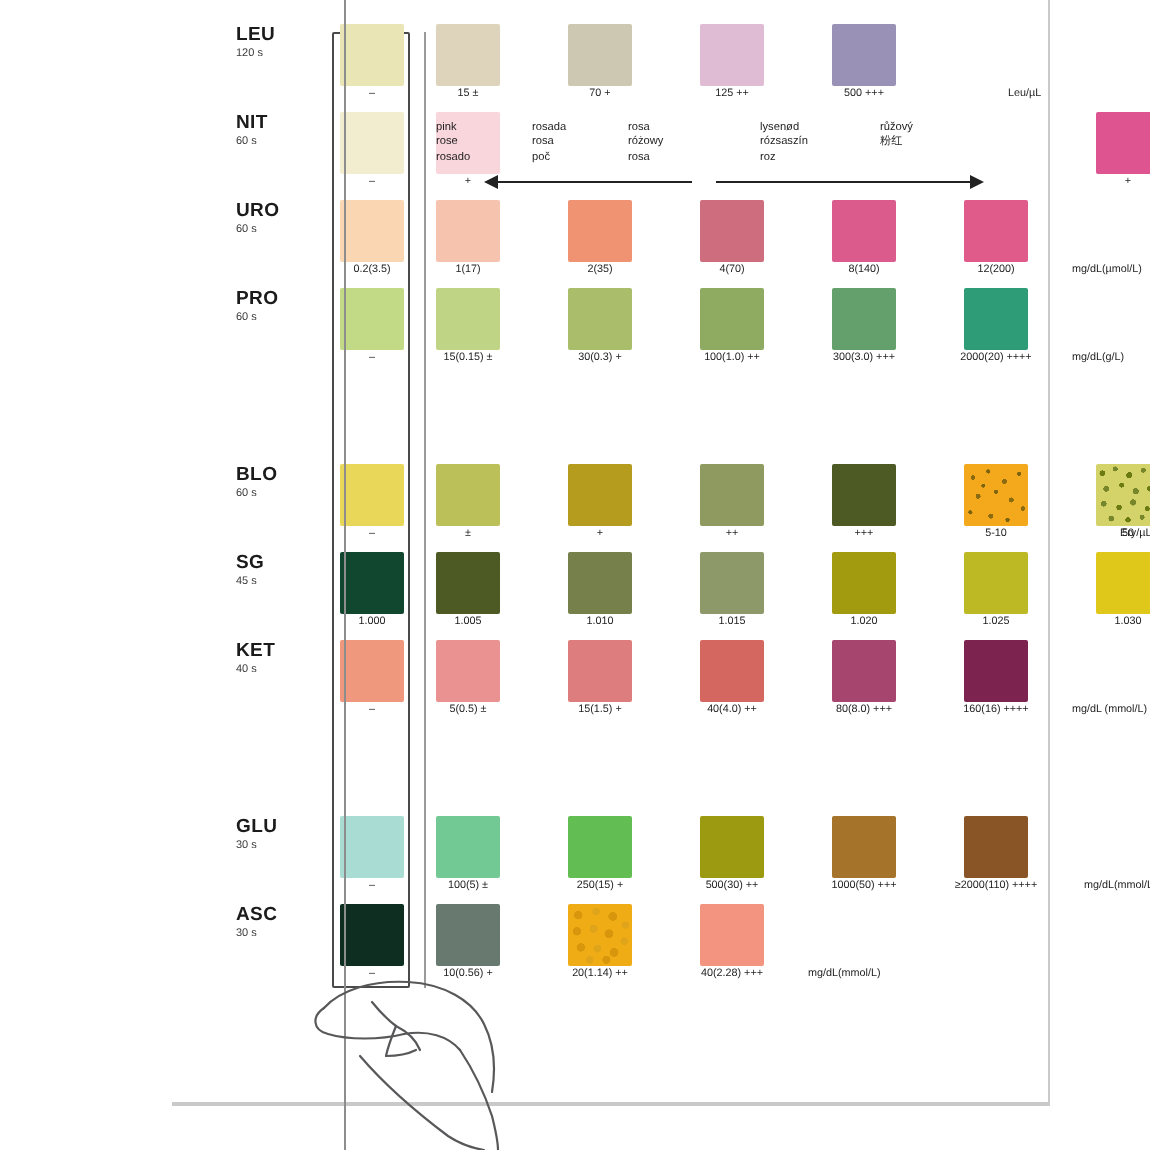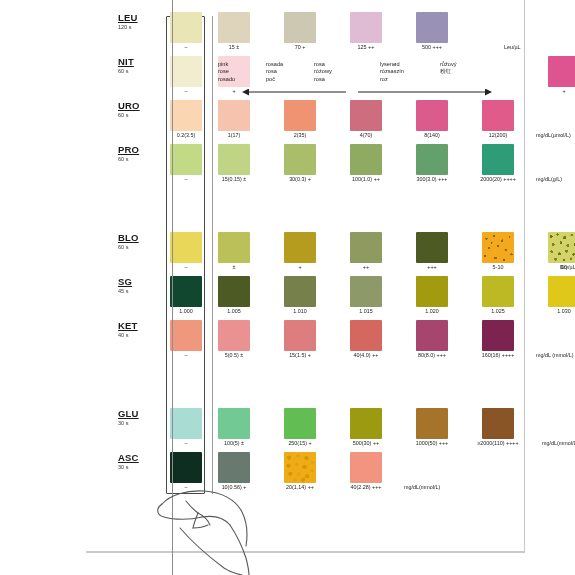--- a/index.html
+++ b/index.html
@@ -49,21 +49,20 @@
     left:0; top:2px; width:36px;
     text-align:left;
   }
   .rowlabel .abbr{
     display:block;
     font-size:9.5px;
     font-weight:bold;
     color:#1b1b1b;
     letter-spacing:.2px;
     line-height:11px;
-    text-decoration:underline;
   }
   .rowlabel .time{
     display:block;
     font-size:5.5px;
     color:#3a3a3a;
     line-height:8px;
   }
 
   
   #refframe{

